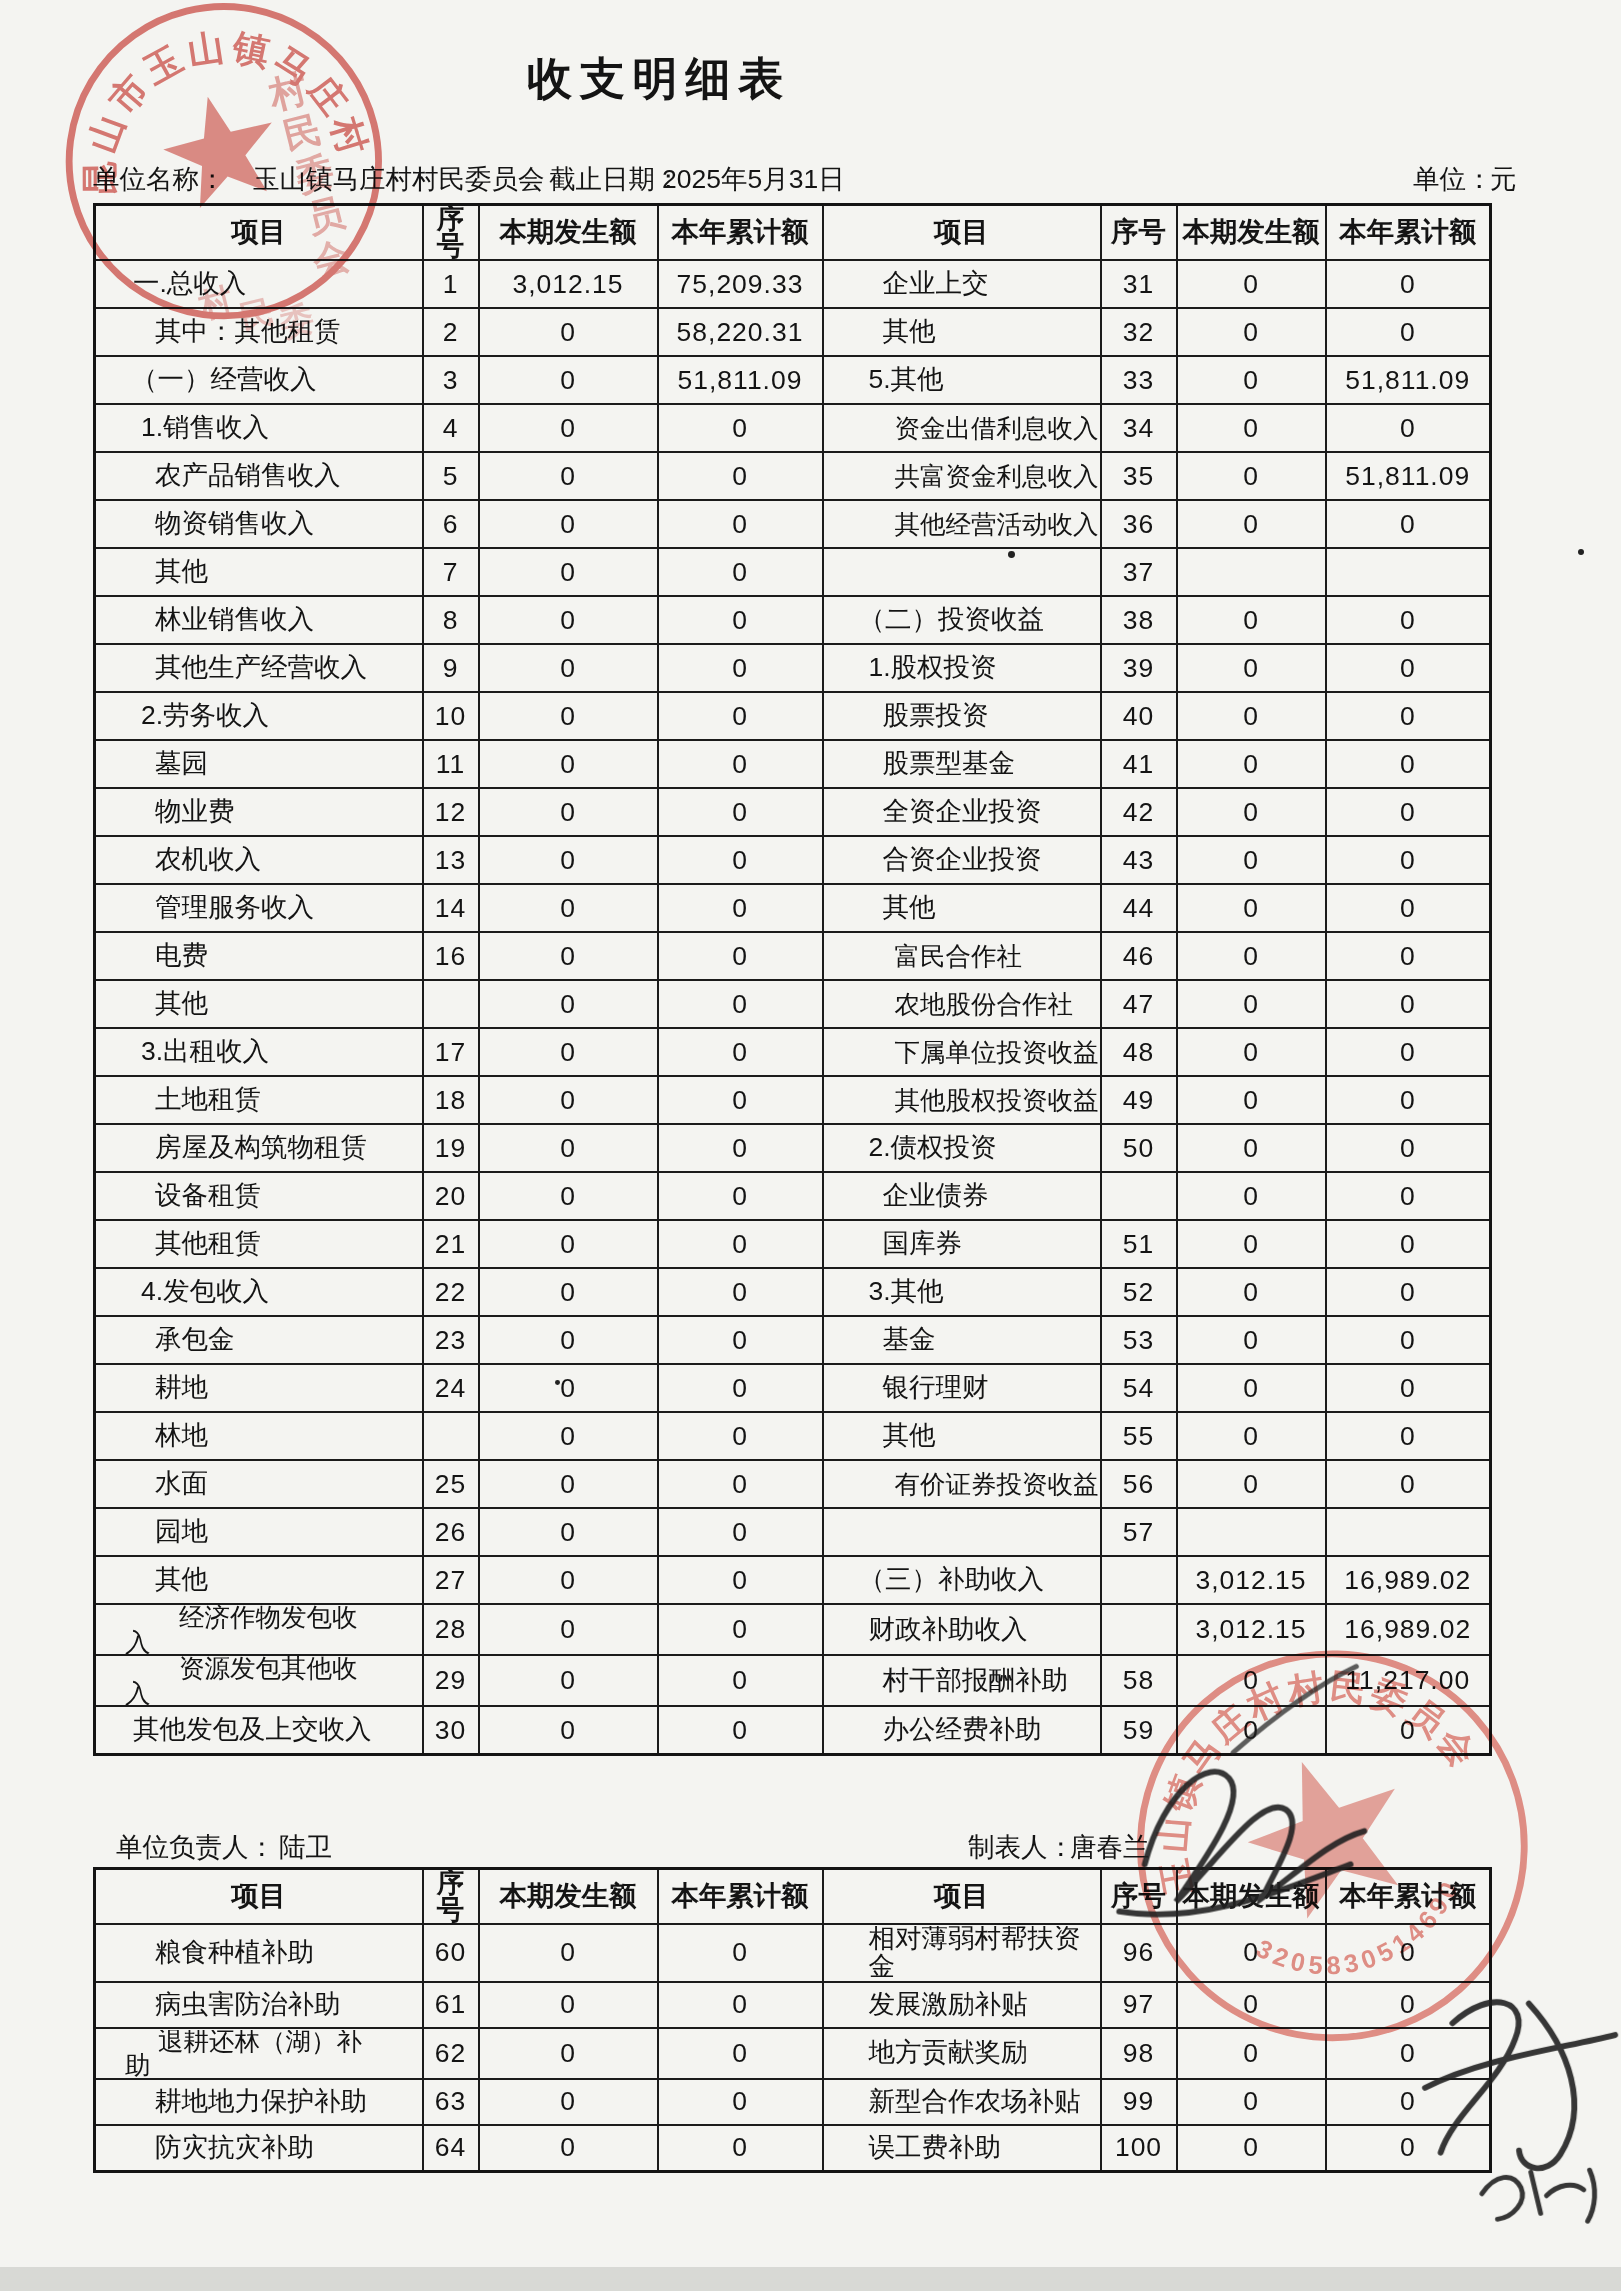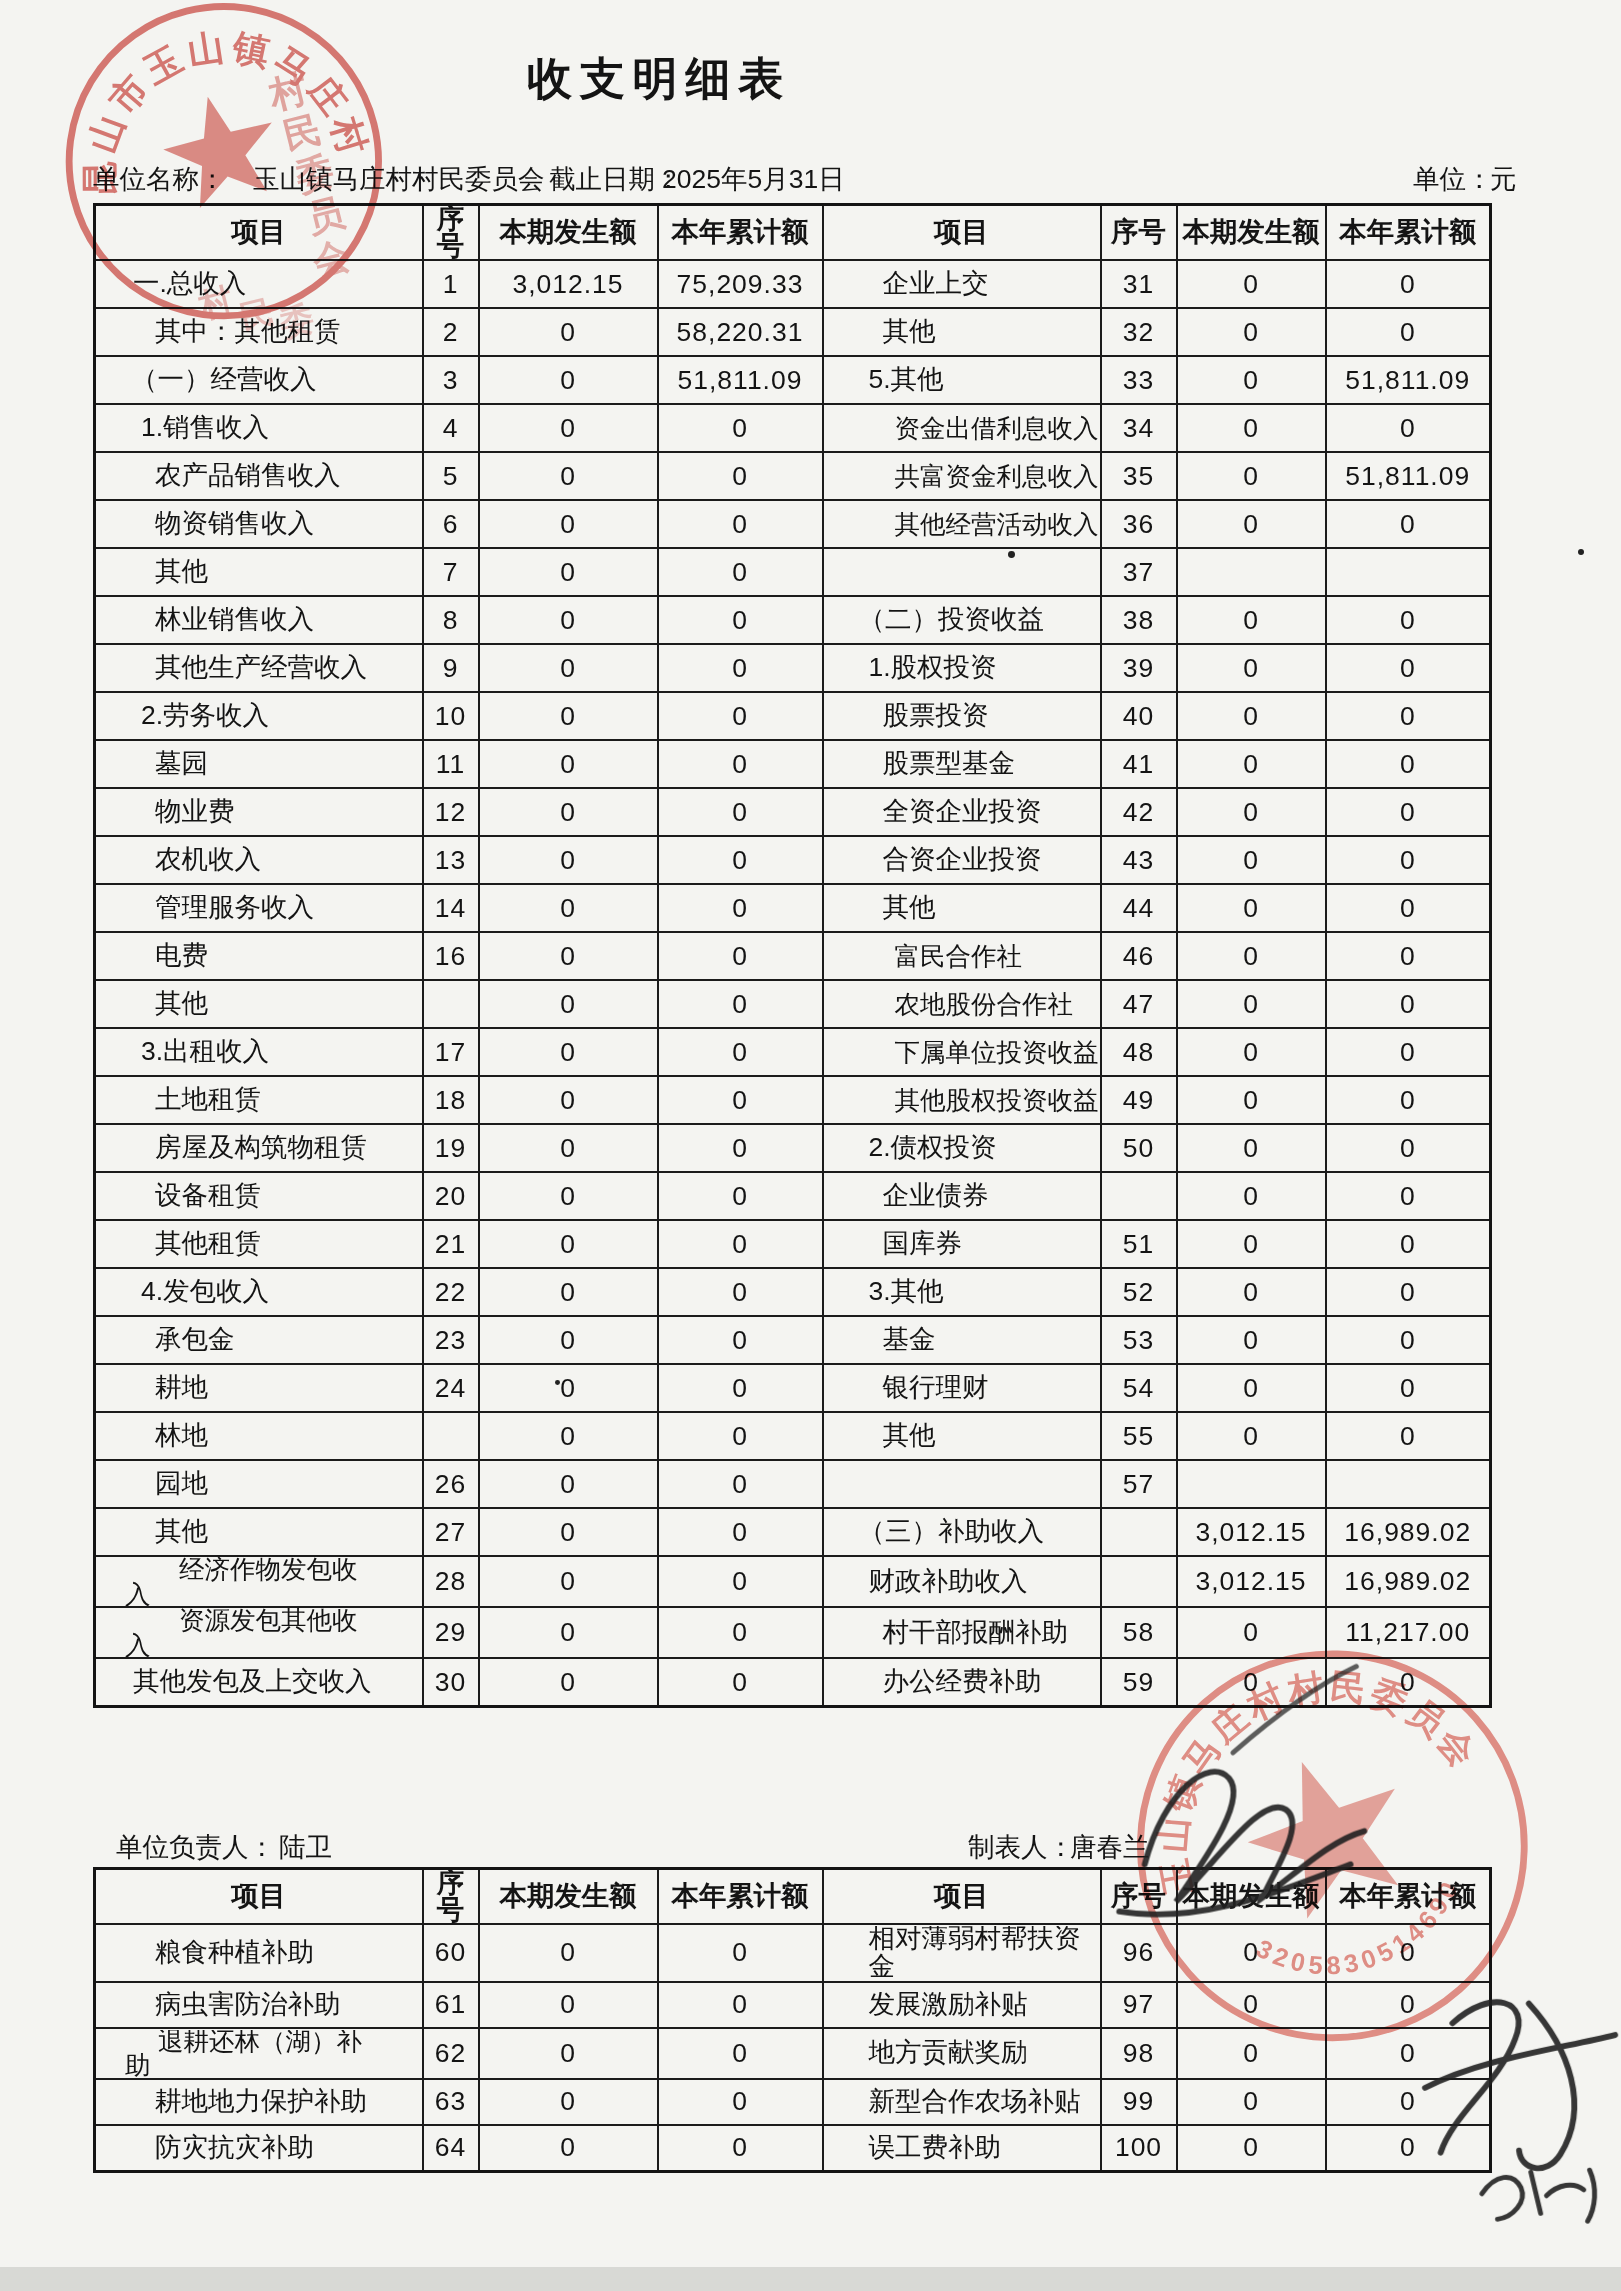--- a/index.html
+++ b/index.html
@@ -325,20 +325,30 @@
           <td class="item i3">林地</td>
           <td class="num"></td>
           <td class="num">0</td>
           <td class="num">0</td>
           <td class="item i3">其他</td>
           <td class="num">55</td>
           <td class="num">0</td>
           <td class="num">0</td>
         </tr>
         <tr>
+          <td class="item i3">水面</td>
+          <td class="num">25</td>
+          <td class="num">0</td>
+          <td class="num">0</td>
+          <td class="item i4">有价证券投资收益</td>
+          <td class="num">56</td>
+          <td class="num">0</td>
+          <td class="num">0</td>
+        </tr>
+        <tr>
           <td class="item i3">园地</td>
           <td class="num">26</td>
           <td class="num">0</td>
           <td class="num">0</td>
           <td class="item i3"></td>
           <td class="num">57</td>
           <td class="num"></td>
           <td class="num"></td>
         </tr>
         <tr>

